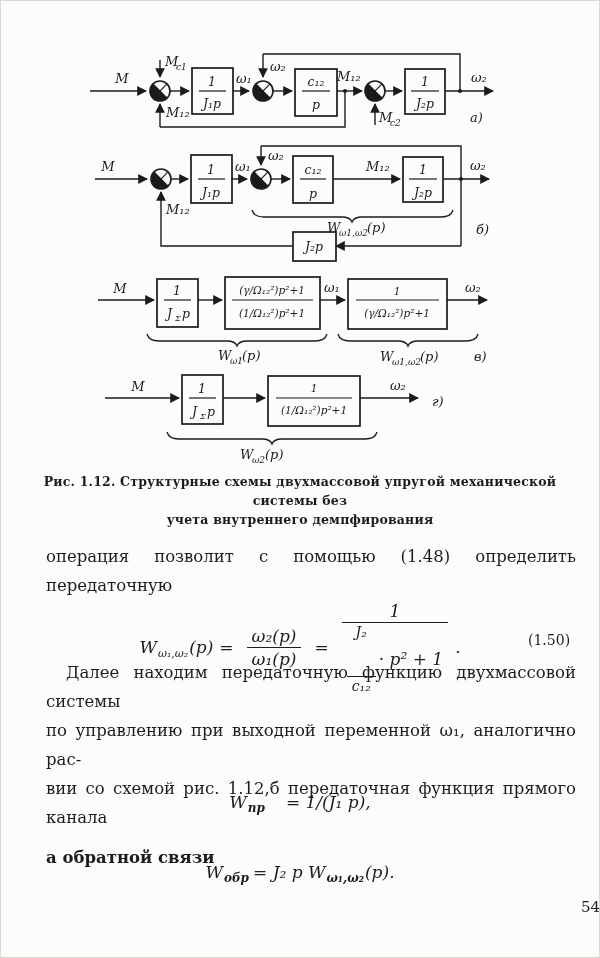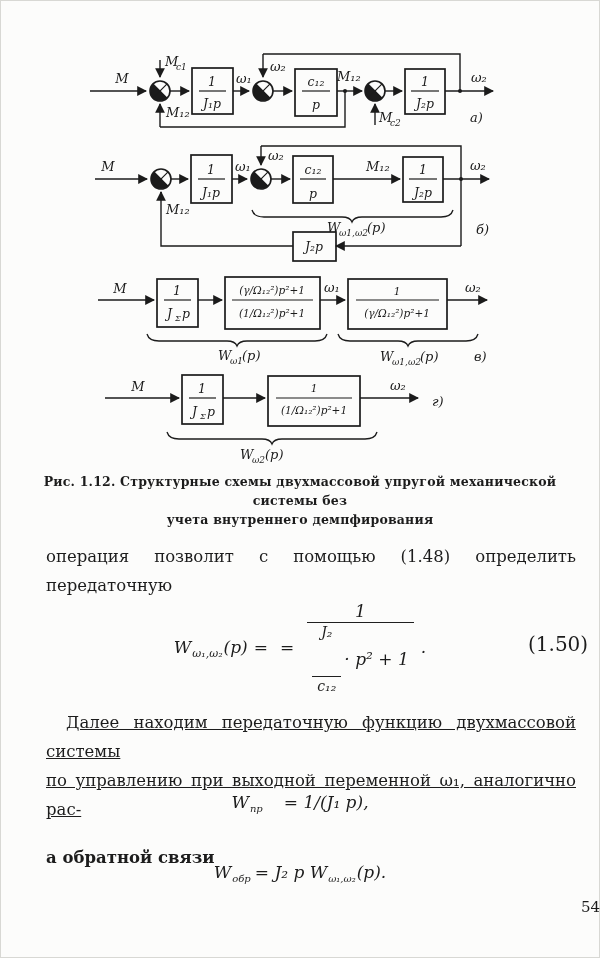--- a/index.html
+++ b/index.html
@@ -31,22 +31,22 @@
   .para{position:absolute;left:38px;width:530px;font-size:16.5px;line-height:29px;margin-left:8px;}
   .jline{text-align:justify;text-align-last:justify;}
   .indent{text-indent:20px;}
   .formula{position:absolute;left:0;width:600px;display:flex;justify-content:center;
     align-items:center;font-style:italic;font-size:17px;}
   .frac{display:inline-flex;flex-direction:column;align-items:center;margin:0 7px;}
   .frac .num{padding:0 5px 1px;}
   .frac .den{border-top:1.5px solid #1f1f1f;padding:1px 5px 0;}
   .denrow{display:inline-flex;align-items:center;}
   .wsub{font-size:11px;position:relative;top:6px;margin:0 1px;}
-  .wsub-sm{font-size:10px;position:relative;top:6px;margin:0 1px;}
-  .eqno{position:absolute;font-style:normal;font-size:20px;}
+  .wsub-sm{font-size:12px;position:relative;top:6px;margin:0 1px;font-weight:bold;}
+  .eqno{position:absolute;font-style:normal;font-size:14px;}
   .upright{font-style:normal;}
   .pagenum{position:absolute;left:0;width:600px;text-align:right;font-size:15px;}
 </style>
 </head>
 <body>
 
 <div class="page-frame"></div>
 
 <svg style="left:80px;top:40px;" width="440" height="105" viewBox="0 0 440 105">
   <defs>
@@ -268,38 +268,43 @@
 
 <div class="para" style="top:542px;">
   <div class="jline">операция позволит с помощью (1.48) определить передаточную</div>
 </div>
 
 <div class="formula" style="top:608px;height:78px;">
   <span>W</span>
     <span class="wsub">ω₁,ω₂</span>
     <span>(p)</span>
   <span style="margin:0 6px">=</span>
+  <span class="frac">
+    <span class="num">ω₂(p)</span>
+    <span class="den">ω₁(p)</span>
+  </span>
   <span style="margin:0 6px">=</span>
   <span class="frac">
     <span class="num">1</span>
     <span class="den denrow">
       <span class="frac" style="margin:0 3px 0 0;font-size:14px;gap:35px;">
         <span class="num">J₂</span>
         <span class="den">c₁₂</span>
       </span>
       <span>· p² + 1</span>
     </span>
   </span>
   <span>.</span>
 </div>
 <div class="eqno" style="left:528px;top:632px;">(1.50)</div>
 
-<div class="para" style="top:708px;text-decoration:underline;">
+<div class="para" style="top:658px;">
   <div class="jline indent">Далее находим передаточную функцию двухмассовой системы</div>
   <div class="jline">по управлению при выходной переменной ω₁, аналогично рас-</div>
+  <div class="jline">вии со схемой рис. 1.12,б передаточная функция прямого канала</div>
 </div>
 
 <div class="formula" style="top:792px;">
   <span>W</span>
     <span class="wsub-sm">пр</span>
   <span style="margin-left:20px">= 1/(J₁ p),</span>
 </div>
 
 <div class="para upright" style="top:843px;font-weight:bold;">а обратной связи</div>
 

